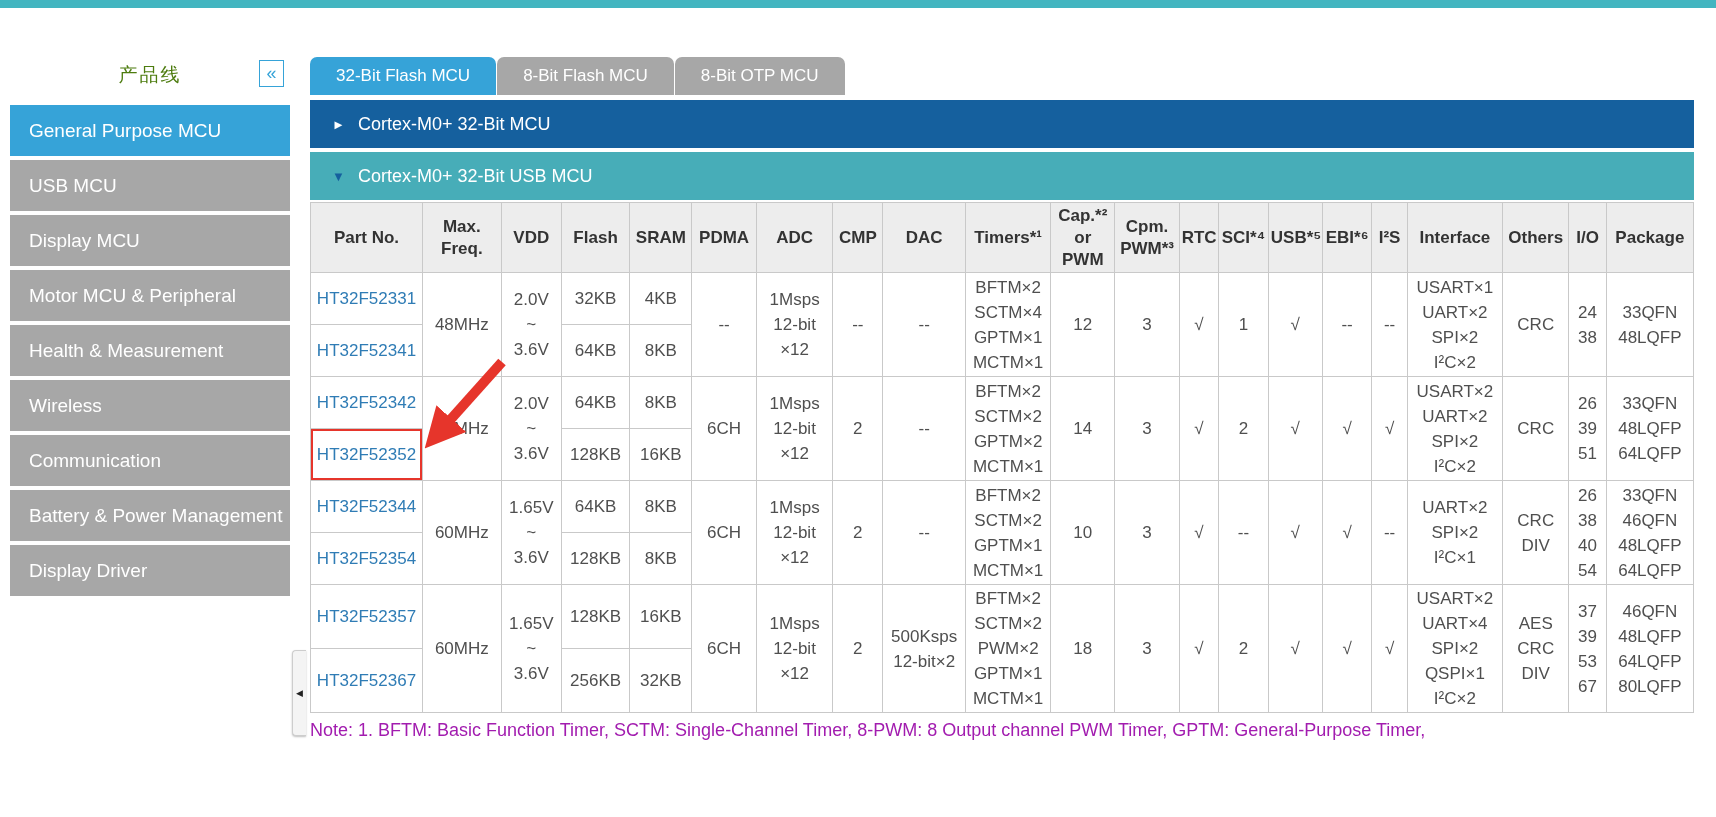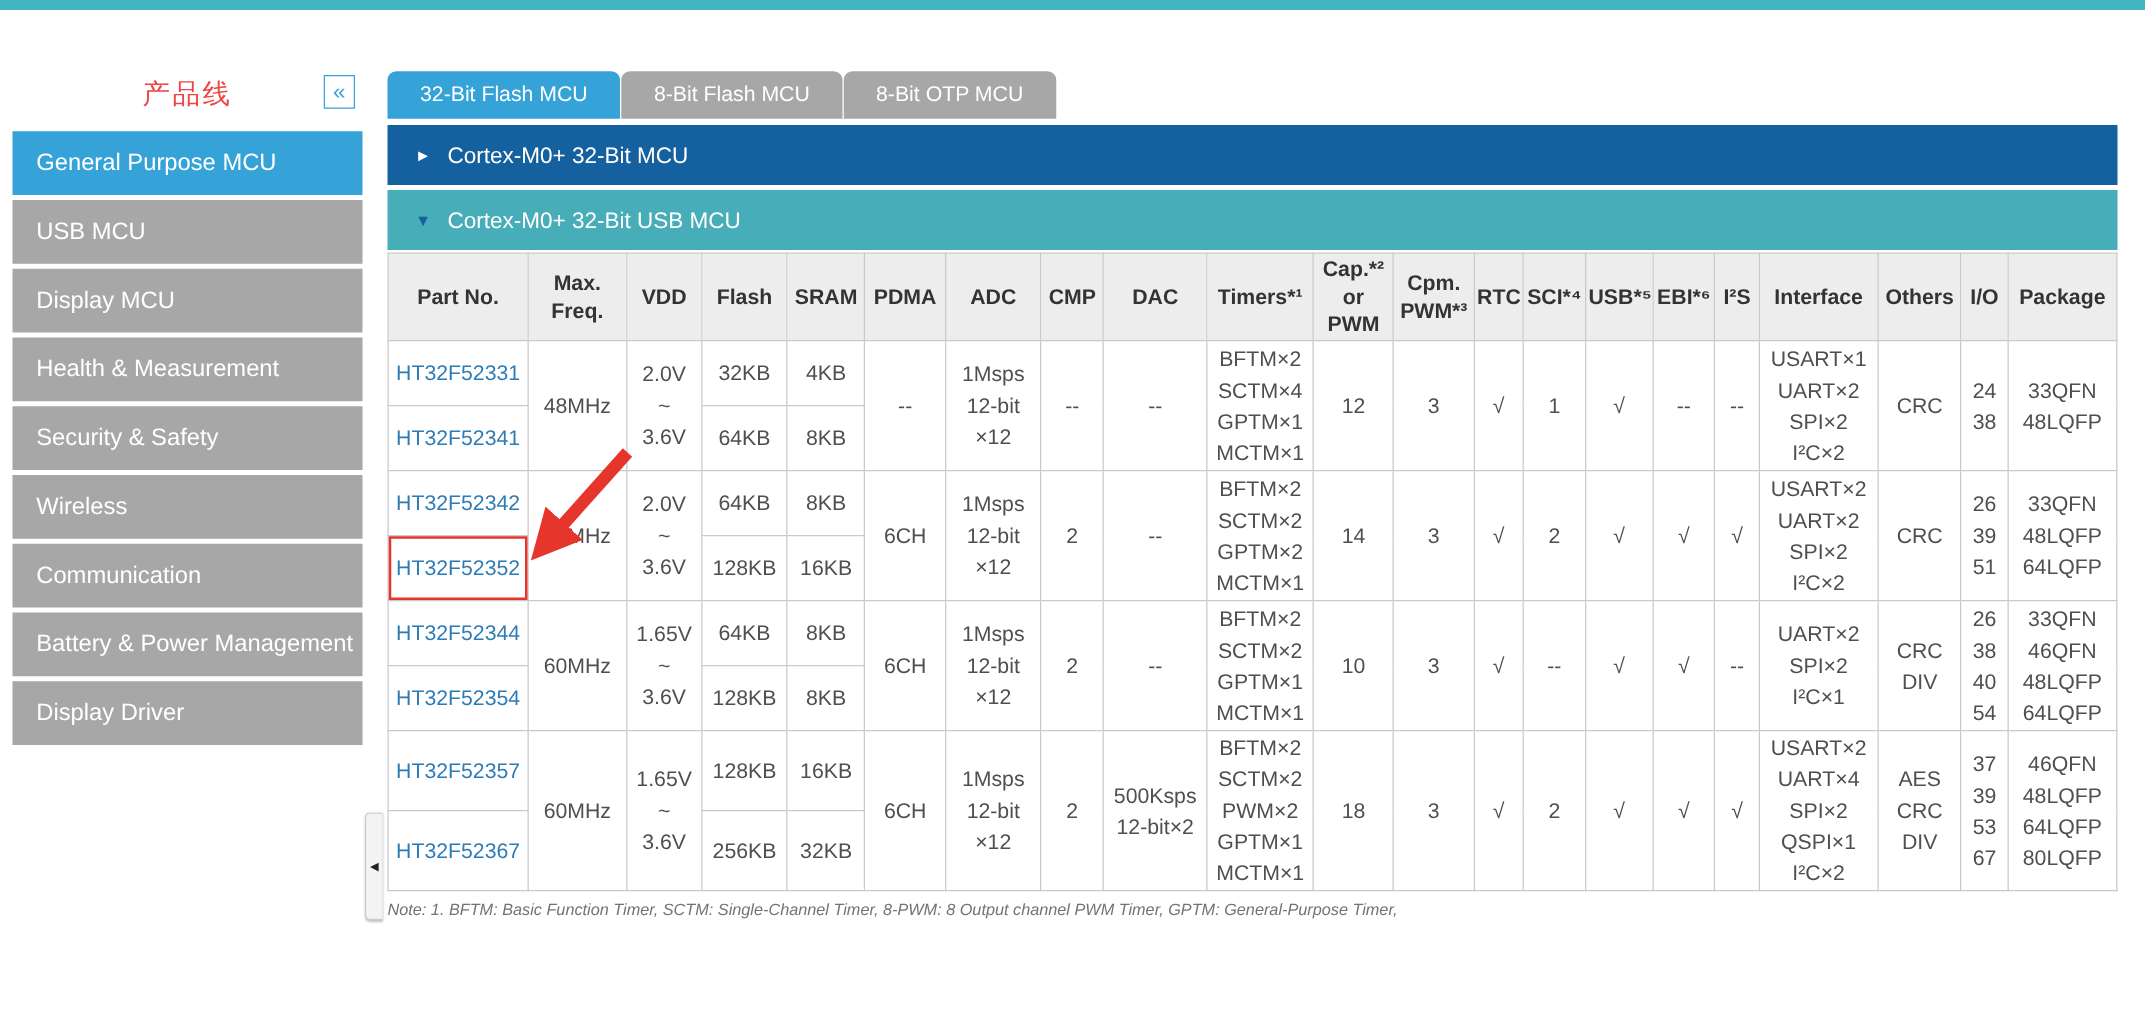--- a/index.html
+++ b/index.html
@@ -4,21 +4,21 @@
 <style>
   *{box-sizing:border-box;margin:0;padding:0;}
   html,body{background:#fff;}
   body{width:1716px;height:817px;position:relative;overflow:hidden;
        font-family:"Liberation Sans",sans-serif;}
   .topbar{position:absolute;left:0;top:0;width:1716px;height:8px;background:var(--topbar,#43b5c0);}
 
   
   .sidebar{position:absolute;left:10px;top:52px;width:280px;}
   .sidebar-head{position:relative;height:46px;display:flex;align-items:center;justify-content:center;}
-  .sidebar-title{font-size:22px;color:#ef4444;letter-spacing:2px;}
+  .sidebar-title{font-size:19px;color:#4d7c0f;letter-spacing:2px;}
   .collapse-btn{position:absolute;right:6px;top:8px;width:25px;height:27px;border:1px solid var(--accent-blue,#36a3d8);
        background:#fff;color:var(--accent-blue,#36a3d8);font-size:18px;line-height:25px;text-align:center;cursor:pointer;}
   .side-items{margin-top:7px;display:flex;flex-direction:column;gap:4px;}
   .side-item{height:51px;background:var(--inactive-gray,#a7a7a7);color:#fff;font-size:19px;
        display:flex;align-items:center;padding-left:19px;cursor:pointer;}
   .side-item.active{background:var(--accent-blue,#36a3d8);}
   .side-handle{position:absolute;left:292px;top:650px;width:14px;height:86px;background:#f4f4f4;
        border:1px solid #cdcdcd;border-right:none;border-radius:4px 0 0 4px;
        display:flex;align-items:center;justify-content:center;color:#222;font-size:9px;cursor:pointer;
        box-shadow:0 1px 2px rgba(0,0,0,.25);}
@@ -39,40 +39,40 @@
   
   table.spec{border-collapse:collapse;table-layout:fixed;width:1384px;margin-top:2px;}
   .spec th,.spec td{border:1px solid #c9c9c9;text-align:center;vertical-align:middle;
        white-space:pre-line;padding:1px 2px;overflow:hidden;}
   .spec th{background:#ededed;color:#333;font-weight:bold;font-size:17px;line-height:22px;height:70px;}
   .spec td{color:#4f4f4f;font-size:17px;line-height:25px;height:52px;}
   .spec a{color:var(--link-blue,#2f7cb5);text-decoration:none;}
   td.red-box{position:relative;}
   td.red-box::after{content:"";position:absolute;inset:-4px;border:6px solid var(--annotation-red,#e6352b);pointer-events:none;}
 
-  .note{margin-top:7px;font-size:13px;color:#737373;white-space:nowrap;overflow:hidden;width:1406px;font-style:italic;}
+  .note{margin-top:7px;font-size:18px;color:#a21caf;white-space:nowrap;overflow:hidden;width:1406px;}
 
   .arrow-svg{position:absolute;left:402px;top:350px;pointer-events:none;}
 </style>
 </head>
 <body>
 
 <div class="topbar"></div>
 
 <div class="sidebar">
   <div class="sidebar-head">
     <span class="sidebar-title">产品线</span>
     <span class="collapse-btn"><span>«</span></span>
   </div>
   <div class="side-items">
       <div class="side-item active">General Purpose MCU</div>
       <div class="side-item">USB MCU</div>
       <div class="side-item">Display MCU</div>
+      <div class="side-item">Motor MCU &amp; Peripheral</div>
       <div class="side-item">Health &amp; Measurement</div>
-      <div class="side-item">Security &amp; Safety</div>
       <div class="side-item">Wireless</div>
       <div class="side-item">Communication</div>
       <div class="side-item">Battery &amp; Power Management</div>
       <div class="side-item">Display Driver</div>
     </div>
 </div>
 <div class="side-handle">
     <span>◀</span>
   </div>
 

